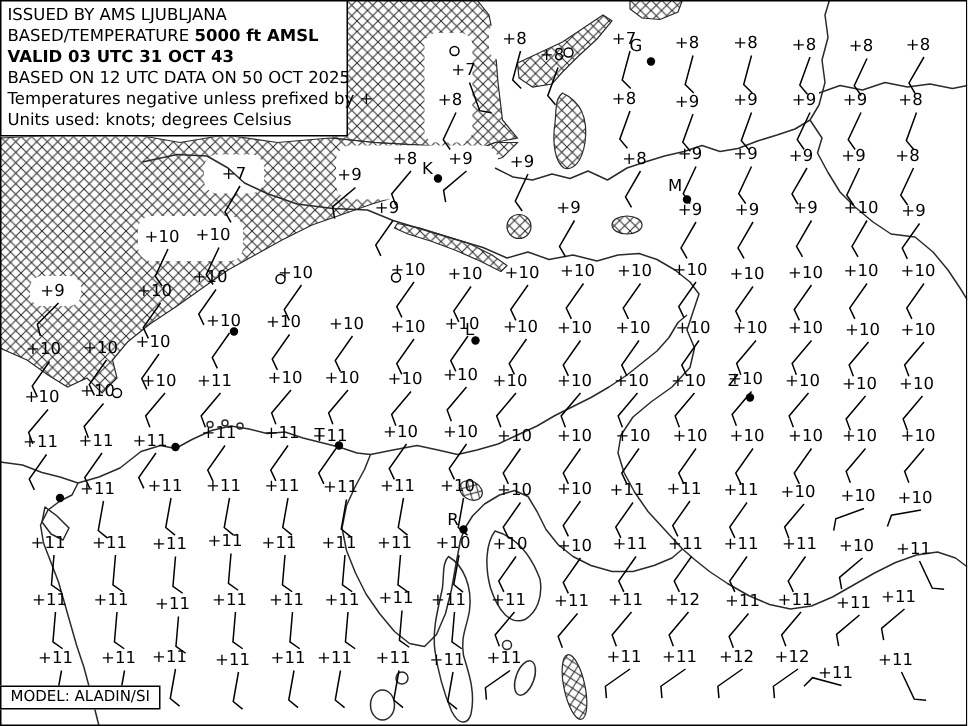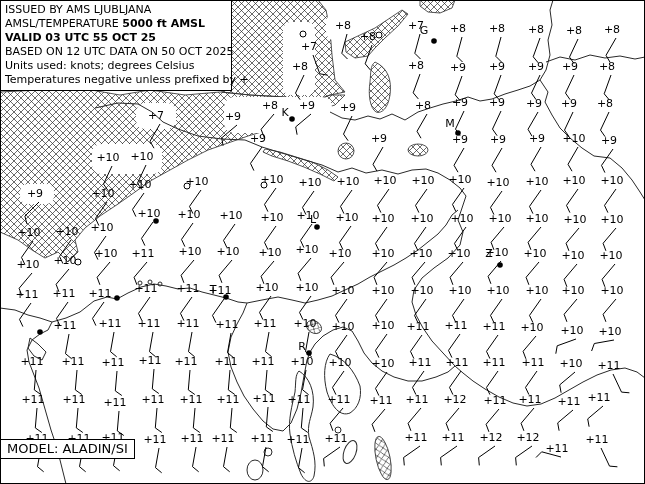--- a/index.html
+++ b/index.html
@@ -2,22 +2,22 @@
 <html><head>
 <meta charset="utf-8">
 <style>
   html,body{margin:0;padding:0;background:#fff;}
   .wrap{position:relative;width:645px;height:484px;background:#fff;overflow:hidden;
         font-family:"DejaVu Sans",sans-serif;}
   svg{position:absolute;left:0;top:0;}
   .hbox{position:absolute;left:0;top:0;width:222px;background:#fff;border:1px solid #000;
         padding:2px 4px 3px 4px;font-size:11px;line-height:14px;color:#000;}
   .hbox div{white-space:nowrap;}
-  .mbox{position:absolute;left:0;top:439px;background:#fff;border:1px solid #000;
-        padding:1px 6px 2px 6px;font-size:13px;color:#000;}
+  .mbox{position:absolute;left:0;top:457px;background:#fff;border:1px solid #000;
+        padding:1px 6px 2px 6px;font-size:10px;color:#000;}
   .t{font:11px "DejaVu Sans",sans-serif;fill:#000;text-anchor:middle;}
   .c{font:11px "DejaVu Sans",sans-serif;fill:#000;text-anchor:middle;}
   .barb{stroke:#000;stroke-width:1;fill:none;}
   .geo{stroke:#2a2a2a;stroke-width:1;fill:none;stroke-linejoin:round;}
   .hatch{fill:url(#xh);stroke:#2a2a2a;stroke-width:0.8;}
   .hole{fill:#fff;stroke:none;}
 </style>
 </head>
 <body>
 
@@ -750,24 +750,24 @@
         <circle cx="187" cy="186" r="3" fill="#fff" stroke="#000" stroke-width="1"></circle>
         <circle cx="264" cy="185" r="3" fill="#fff" stroke="#000" stroke-width="1"></circle>
         <circle cx="78" cy="262" r="3" fill="#fff" stroke="#000" stroke-width="1"></circle>
       </g>
 
     <rect x="0.5" y="0.5" width="644" height="483" fill="none" stroke="#000" stroke-width="1"></rect>
   </svg>
 
   <div class="hbox">
     <div>ISSUED BY AMS LJUBLJANA</div>
-    <div><span>AMSL/TEMPERATURE </span><b>5000 ft AMSL</b></div>
-    <div><b>VALID 03 UTC 55 OCT 25</b></div>
+    <div><span>BASED/TEMPERATURE </span><b>5000 ft AMSL</b></div>
+    <div><b>VALID 03 UTC 31 OCT 43</b></div>
     <div>BASED ON 12 UTC DATA ON 50 OCT 2025</div>
+    <div>Temperatures negative unless prefixed by +</div>
     <div>Units used: knots; degrees Celsius</div>
-    <div>Temperatures negative unless prefixed by +</div>
   </div>
 
   <div class="mbox">
     <span>MODEL: ALADIN/SI</span>
   </div>
 
 </div>
 
 </body></html>

